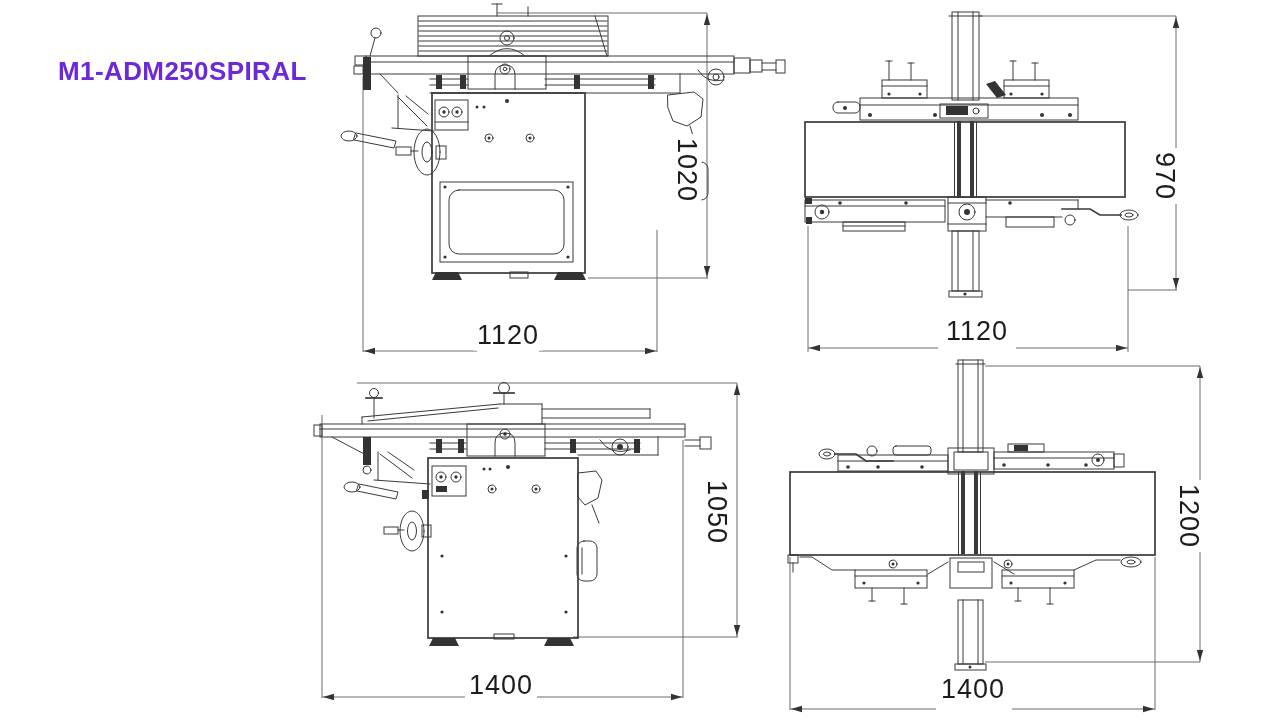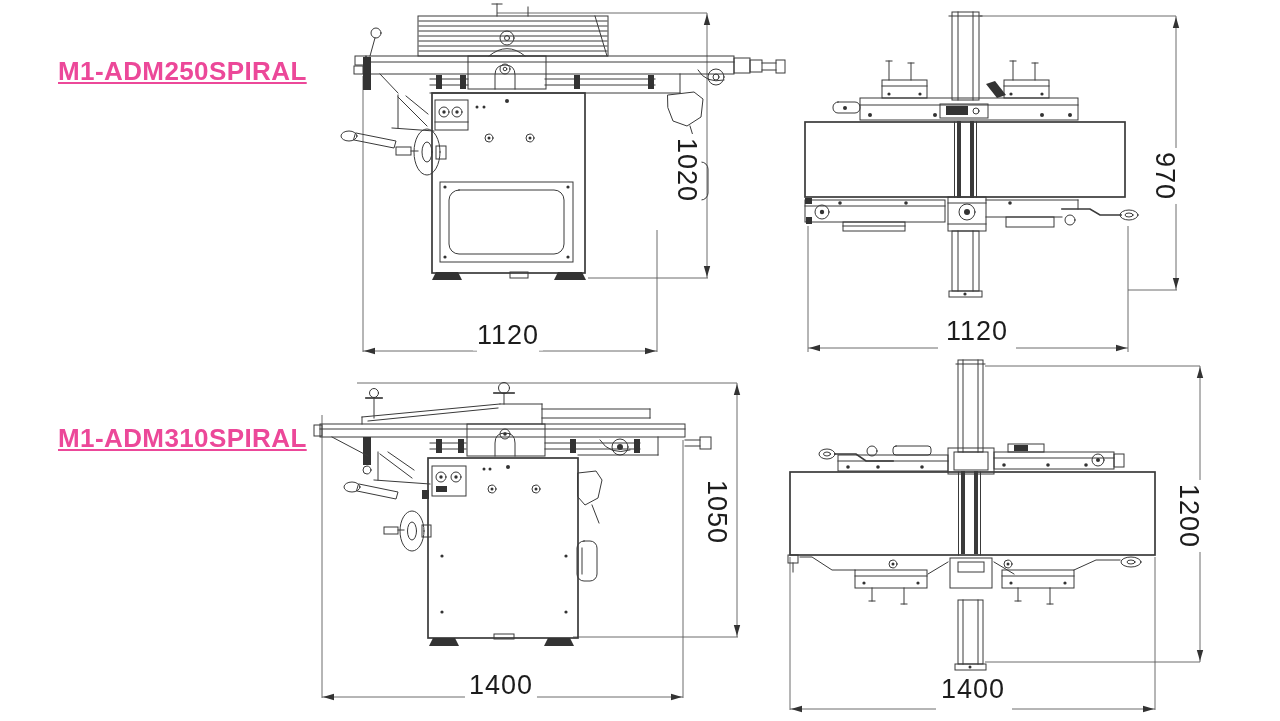--- a/index.html
+++ b/index.html
@@ -9,21 +9,21 @@
   
   .art *{stroke:#3a3a3a;stroke-width:1;fill:none;stroke-linecap:square;}
   .art .thick{stroke-width:1.7;}
   .art .f{fill:#333;stroke:none;}
   .art .teeth{stroke-width:4;stroke-dasharray:2.5 2.6;}
   
   .dim-art *{stroke:#5c5c5c;stroke-width:0.9;fill:none;}
   .dim-art polygon{fill:#333;stroke:none;}
   
   .model-label{position:absolute;font-weight:700;font-size:26px;letter-spacing:0.4px;
-               color:#ec4899;white-space:nowrap;text-decoration:underline;}
+               color:#6d28d9;white-space:nowrap;}
   .dim{position:absolute;transform:translate(-50%,-50%);font-size:27px;color:#1c1c1c;
        background:#fff;padding:0 4px;letter-spacing:1px;white-space:nowrap;}
   .dim.v{transform:translate(-50%,-50%) rotate(90deg);}
 </style>
 </head>
 <body>
 
 <div class="canvas">
 
 <svg width="1280" height="721" viewBox="0 0 1280 721">
@@ -409,21 +409,20 @@
 
     <rect x="958" y="600" width="25" height="64"></rect>
     <line x1="963" y1="600" x2="963" y2="664"></line>
         <line x1="978" y1="600" x2="978" y2="664"></line>
     <rect x="955" y="664" width="31" height="6"></rect>
         <circle class="f" cx="970" cy="667" r="1.5"></circle>
   </g>
 </svg>
 
 <div class="model-label" style="left:58px;top:56px">M1-ADM250SPIRAL</div>
-<div class="model-label" style="left:58px;top:423px">M1-ADM310SPIRAL</div>
 
 <div class="dim v" style="left:686px;top:170px">1020</div>
 <div class="dim" style="left:508px;top:335px">1120</div>
 <div class="dim v" style="left:1164px;top:176px">970</div>
 <div class="dim" style="left:977px;top:331px">1120</div>
 
 <div class="dim v" style="left:716px;top:512px">1050</div>
 <div class="dim" style="left:501px;top:685px">1400</div>
 <div class="dim v" style="left:1188px;top:516px">1200</div>
 <div class="dim" style="left:973px;top:689px">1400</div>

